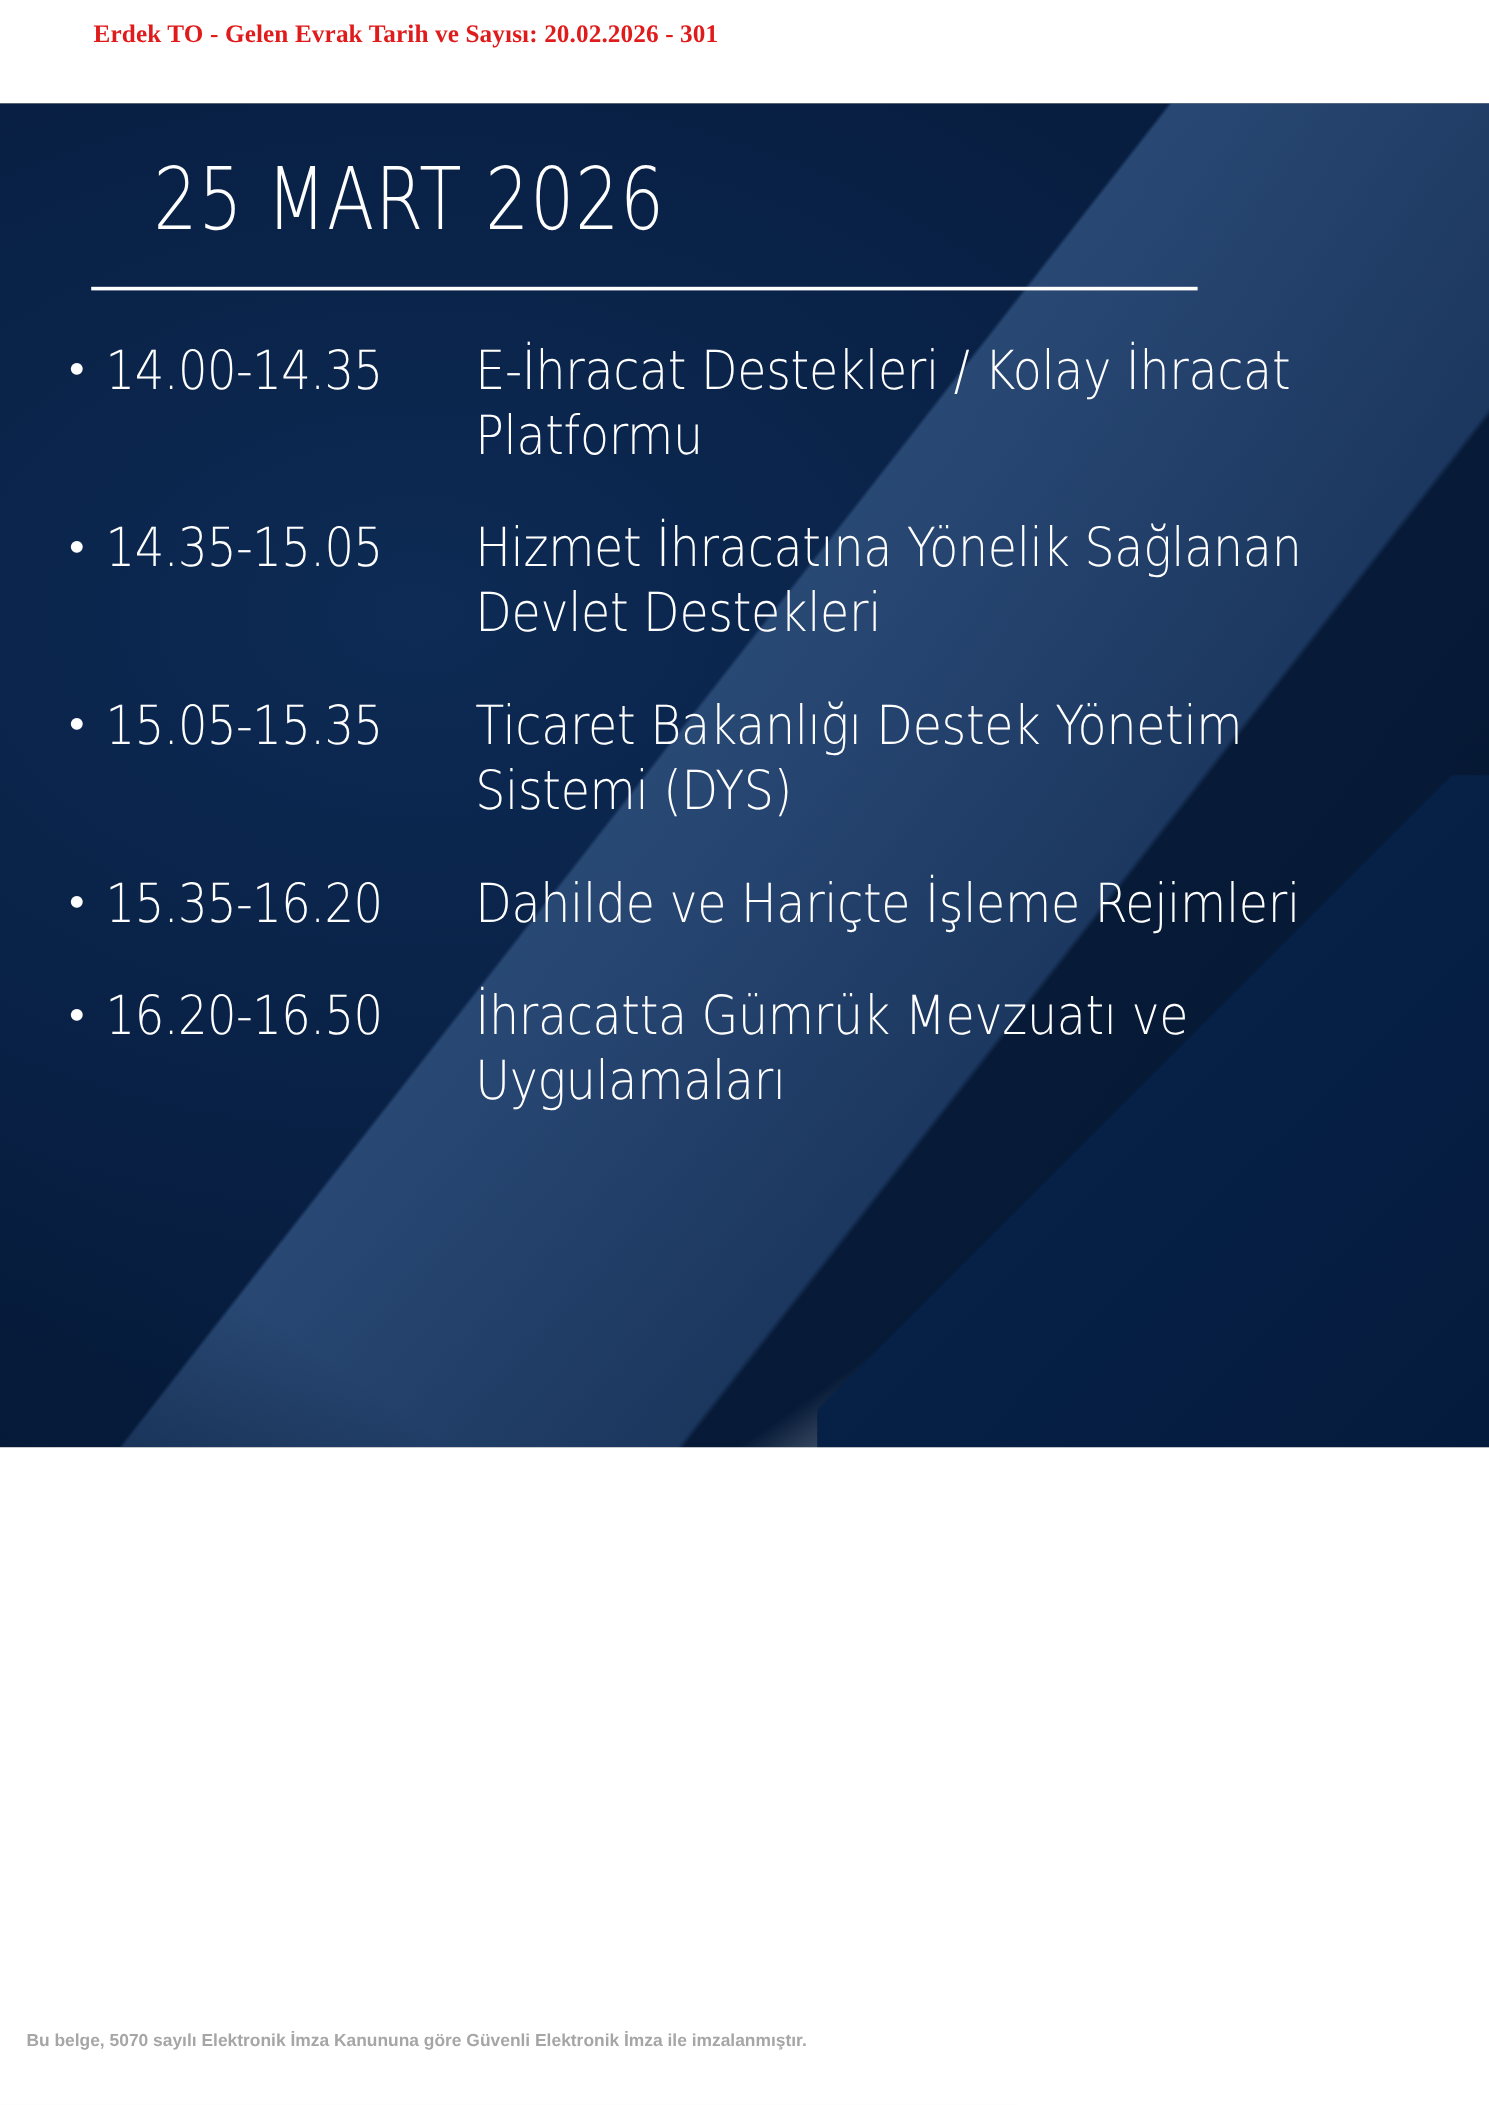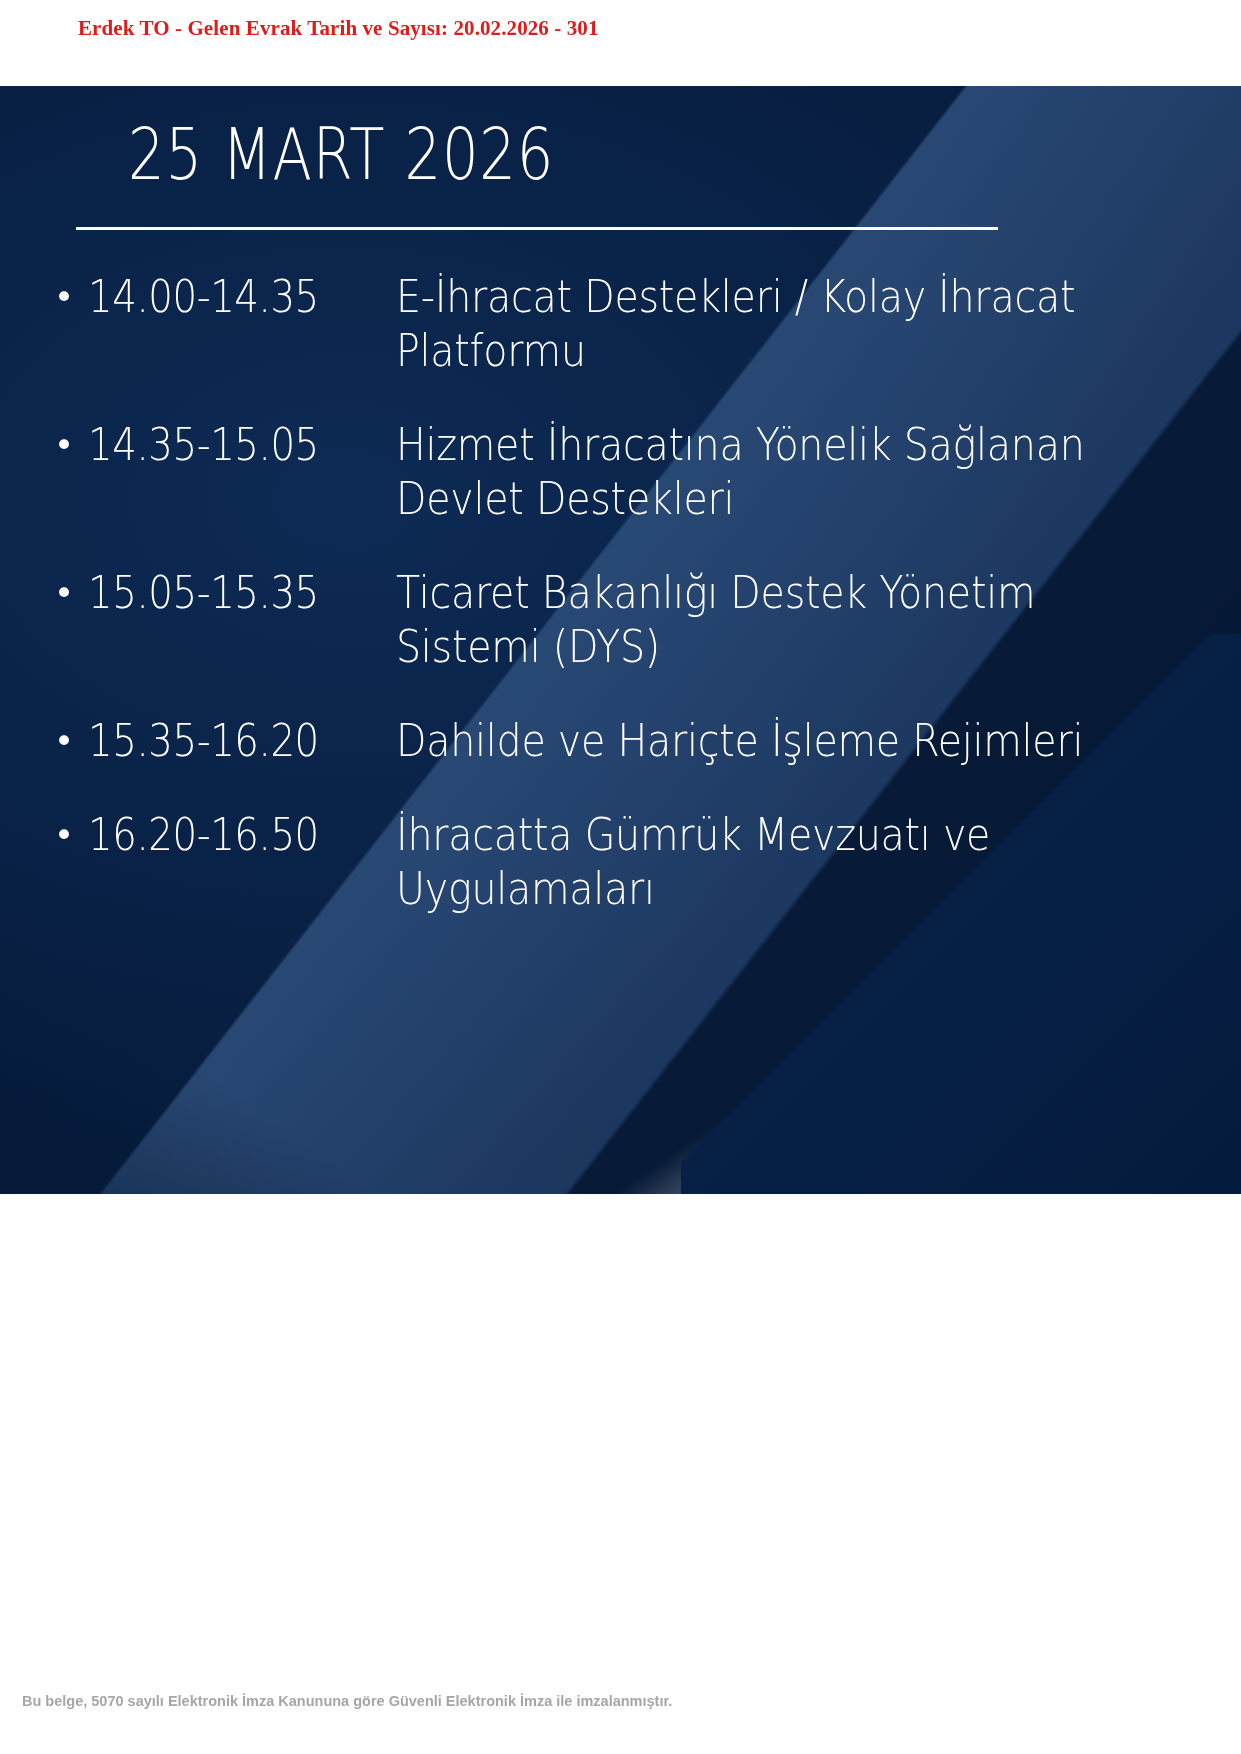--- a/index.html
+++ b/index.html
@@ -34,21 +34,21 @@
     font-size: 21px;
     letter-spacing: 0.1px;
     color: #e01b1b;
     white-space: nowrap;
   }
 
   
   .slide {
     position: absolute;
     left: 0;
-    top: 74px;
+    top: 86px;
     width: 1241px;
     height: 1120px;
     overflow: hidden;
     background: #404040;
   }
   
   .bg-base {
     position: absolute;
     inset: 0;
     background:

